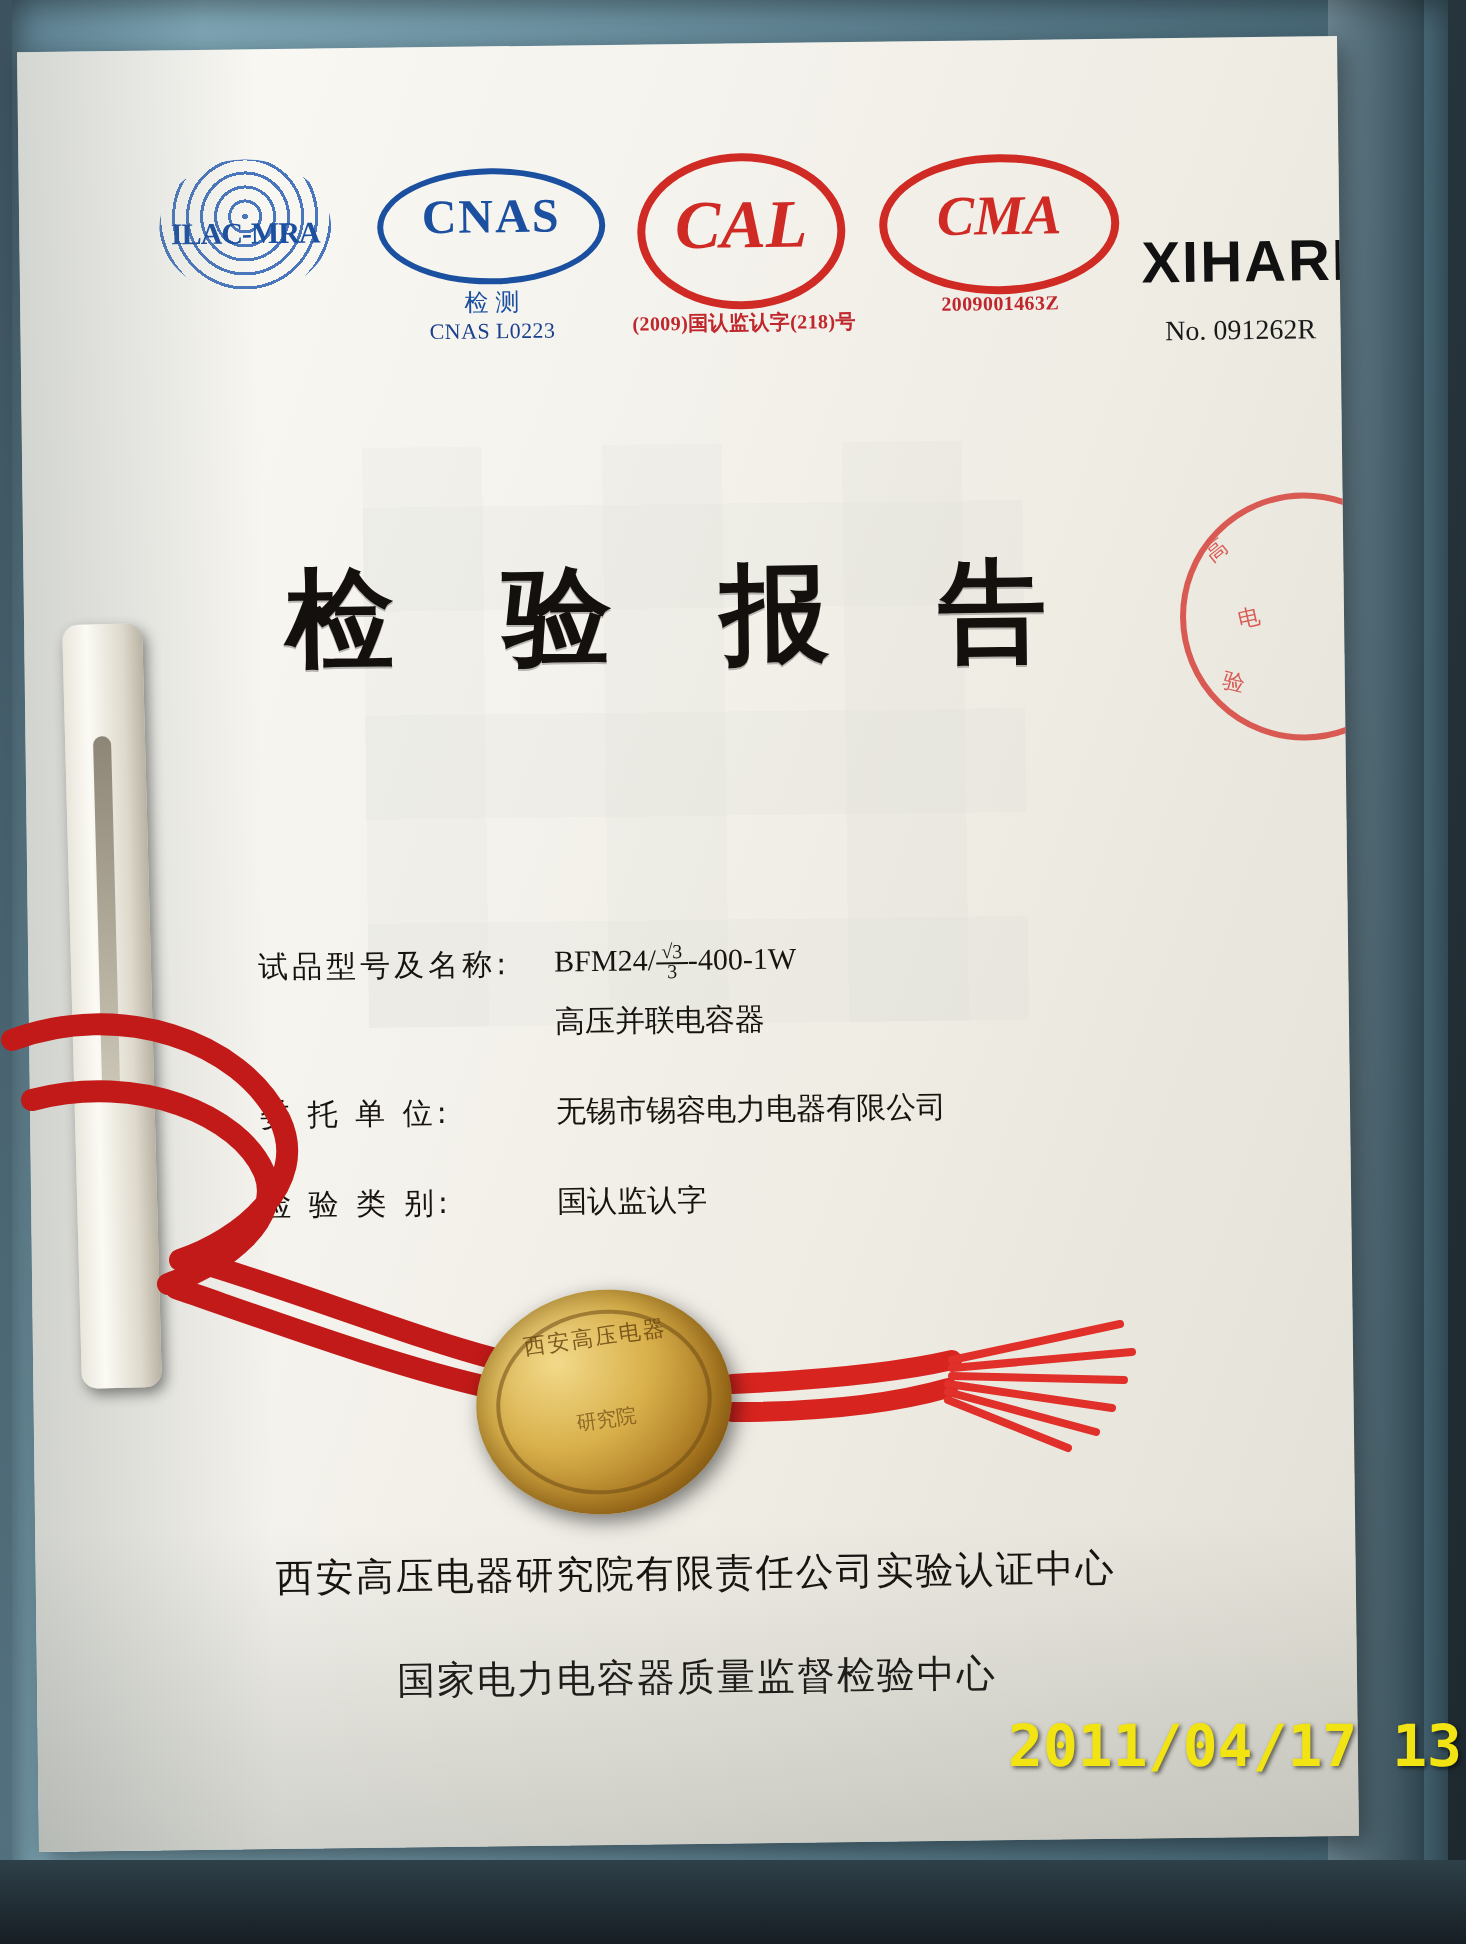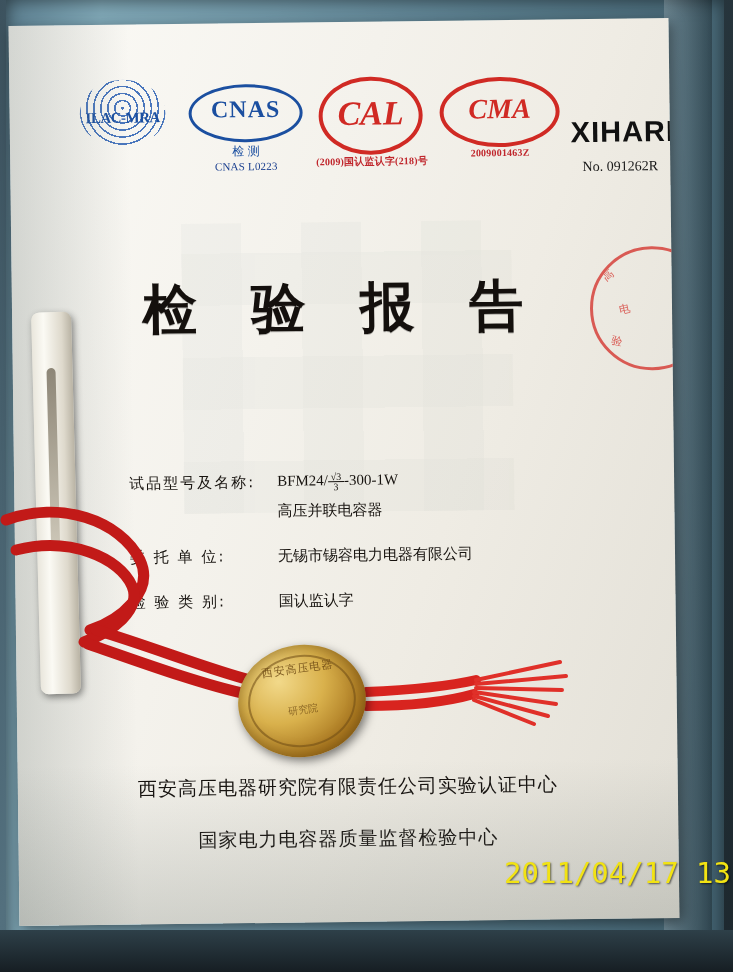--- a/index.html
+++ b/index.html
@@ -397,21 +397,21 @@
     color: #6b4712;
     opacity: 0.7;
   }
 
   
   .datestamp {
     position: absolute;
     right: 2px;
     bottom: 82px;
     font-family: "DejaVu Sans Mono", monospace;
-    font-weight: normal;
+    font-weight: bold;
     font-size: 29px;
     color: #f2e313;
     letter-spacing: 0px;
     text-shadow: 1px 1px 2px rgba(0,0,0,0.6);
     white-space: nowrap;
   }
 </style>
 </head>
 <body>
 
@@ -468,21 +468,21 @@
       <div class="s3">验</div>
     </div>
 
     <div class="doc-title">检 验 报 告</div>
 
     <div class="fields">
 
       <div class="field-row">
         <div class="field-label">试品型号及名称:</div>
         <div class="field-value">
-          <span>BFM24/</span><span class="frac"><span class="num">√3</span><span class="den">3</span></span><span>-300-1W</span>
+          <span>BFM24/</span><span class="frac"><span class="num">√3</span><span class="den">3</span></span><span>-400-1W</span>
         </div>
       </div>
       <div class="field-value2">高压并联电容器</div>
 
       <div class="field-row">
         <div class="field-label">委 托 单 位:</div>
         <div class="field-value cn">无锡市锡容电力电器有限公司</div>
       </div>
 
       <div class="field-row">

